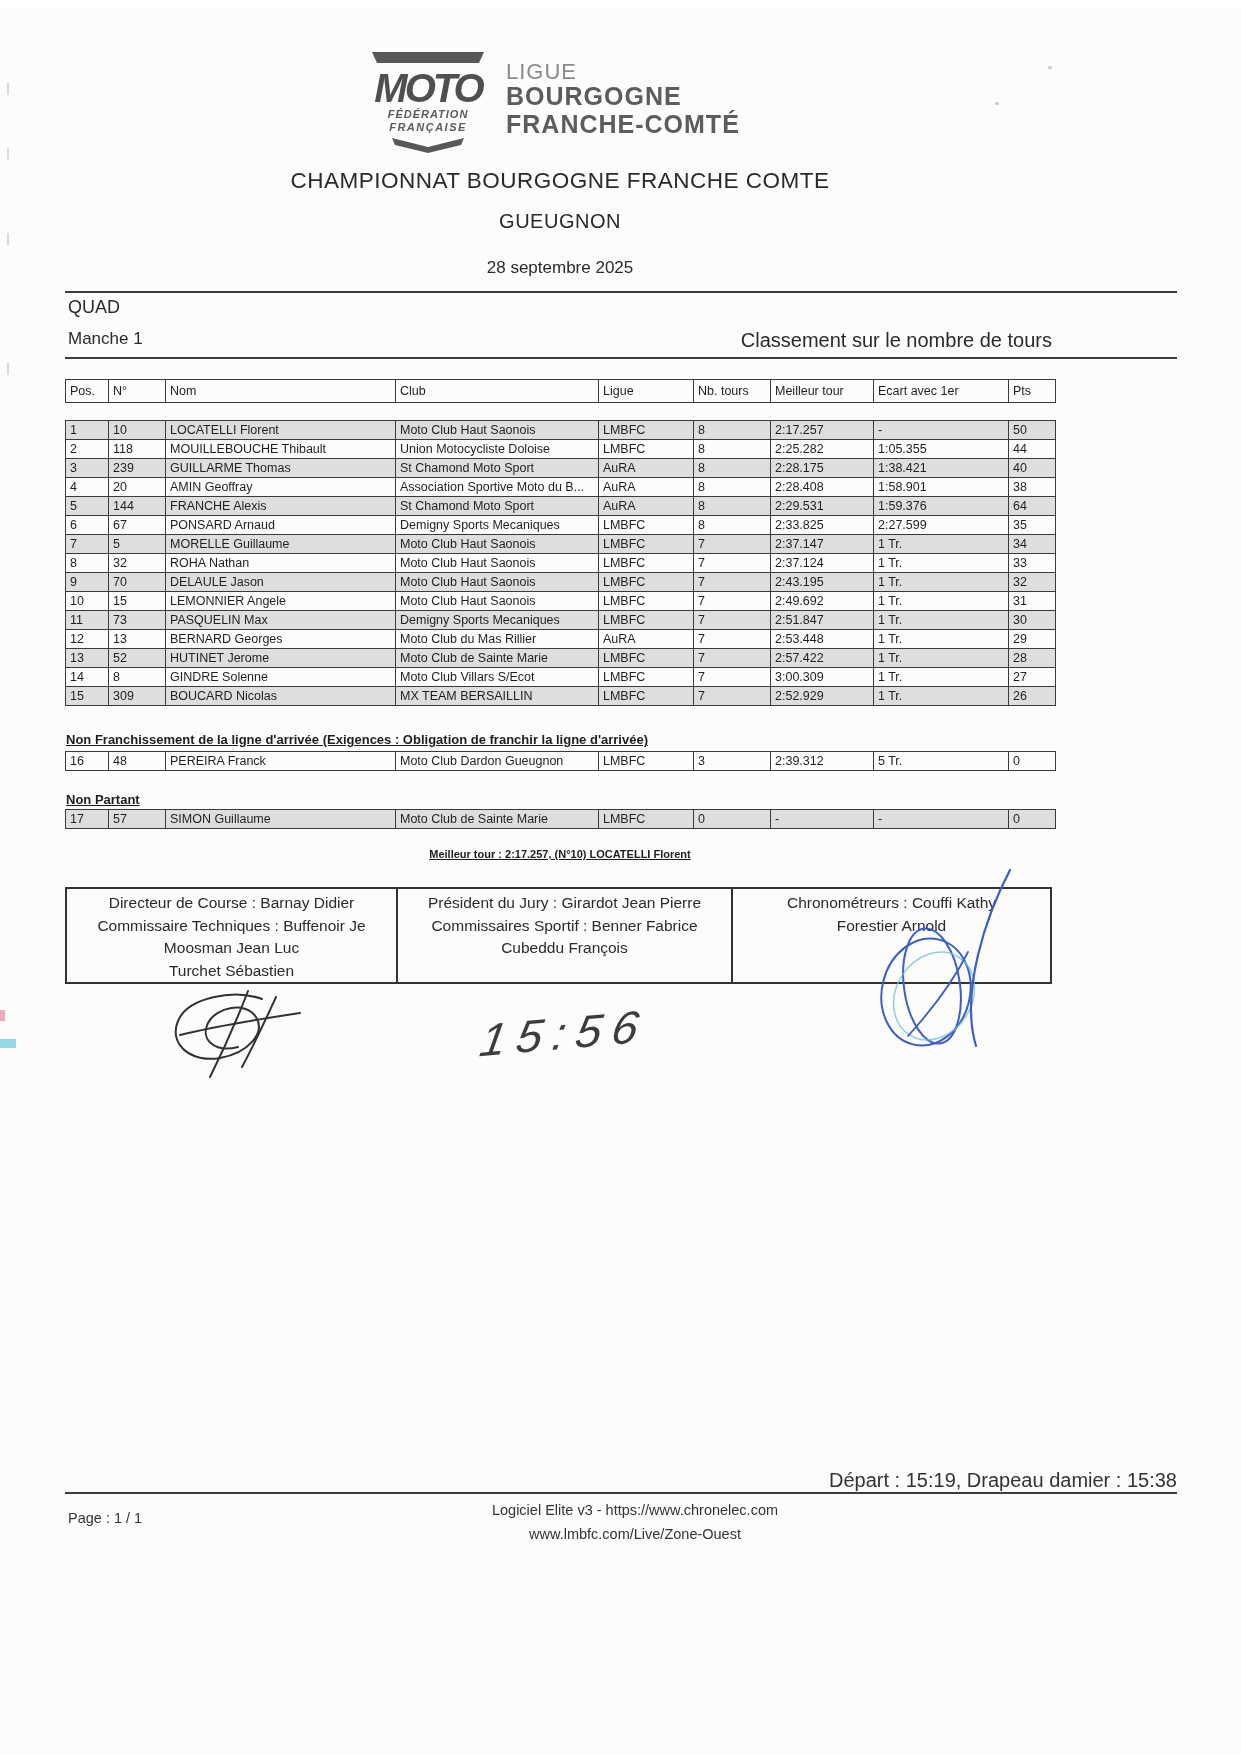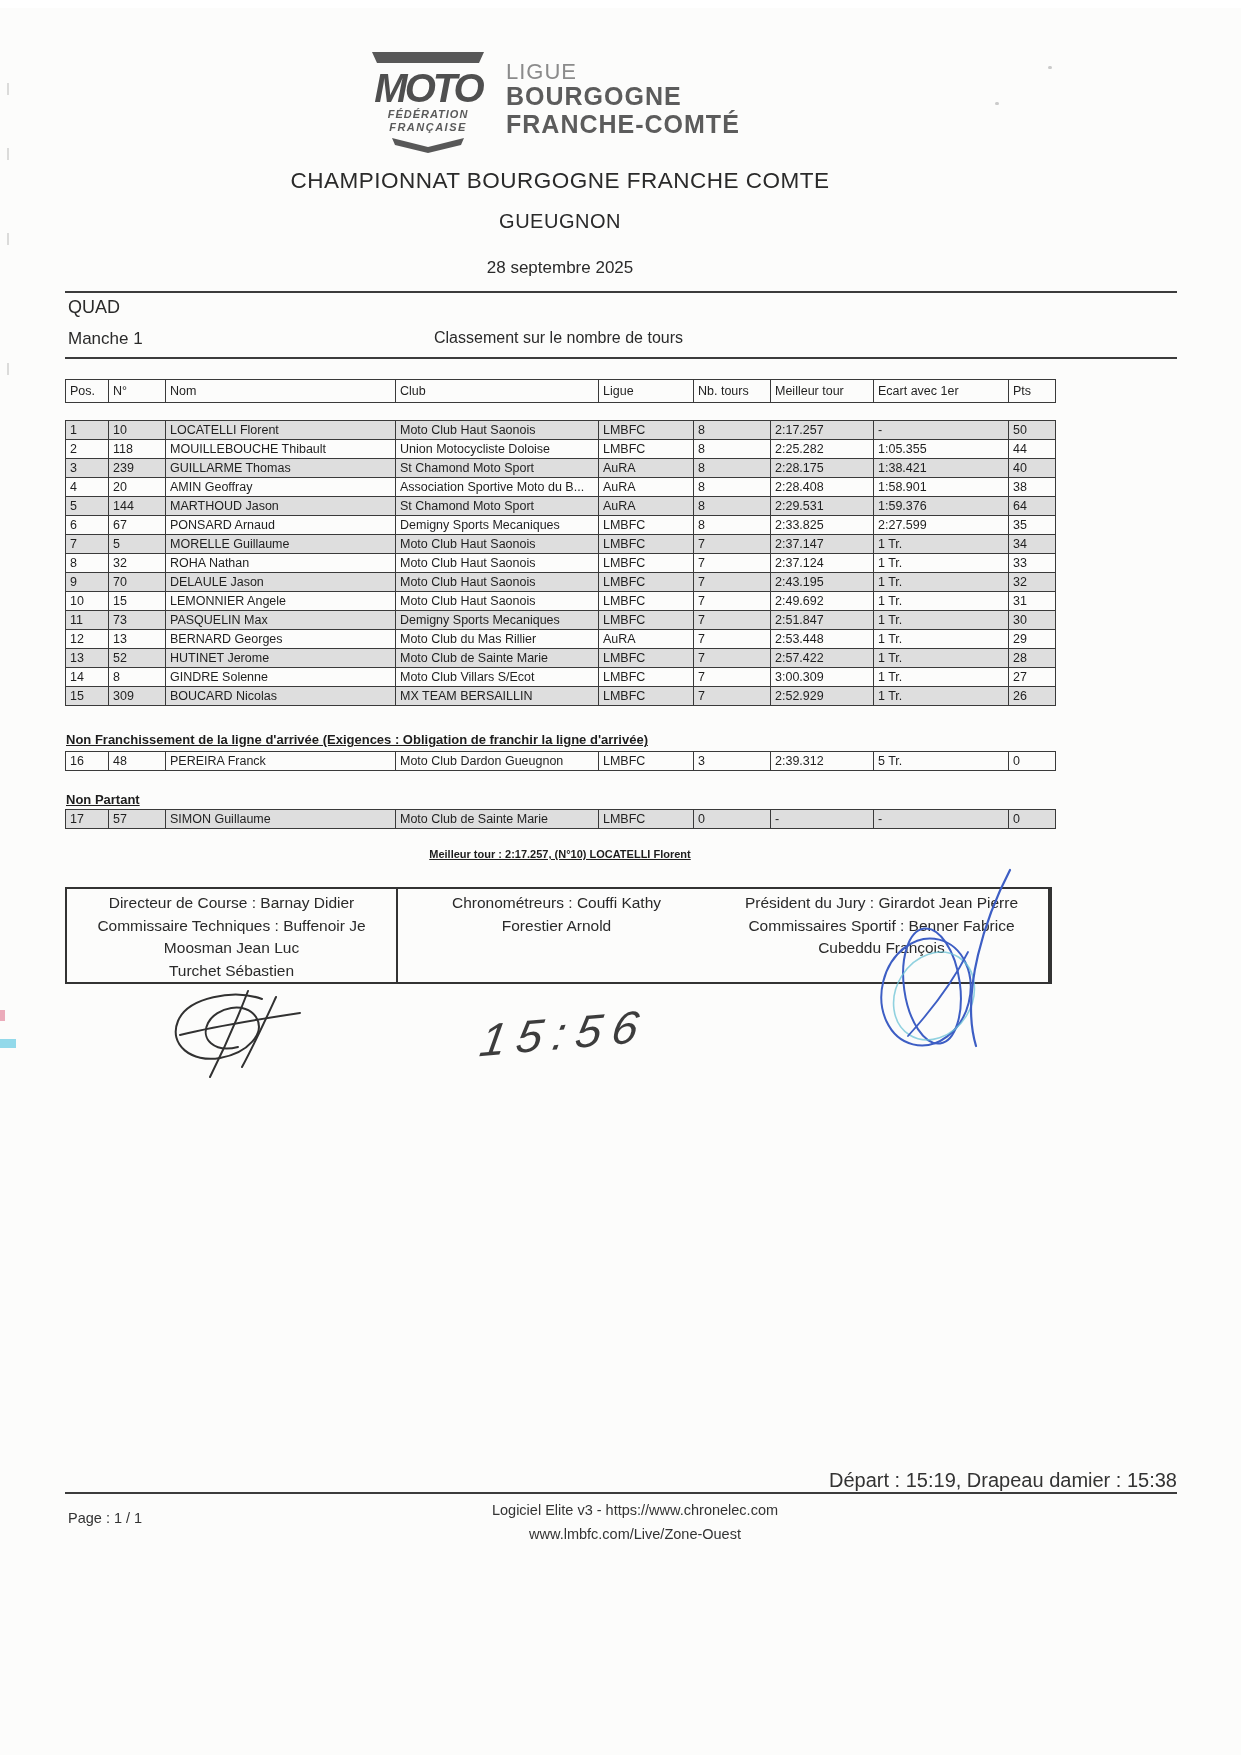--- a/index.html
+++ b/index.html
@@ -17,21 +17,21 @@
   .doc-title { position:absolute; left:65px; top:160px; width:990px; text-align:center; font-size:22.5px; color:#2a2a2a; letter-spacing:0.5px; }
   .doc-venue { position:absolute; left:65px; top:202px; width:990px; text-align:center; font-size:20px; color:#2a2a2a; letter-spacing:0.5px; }
   .doc-date  { position:absolute; left:65px; top:250px; width:990px; text-align:center; font-size:17px; color:#2a2a2a; }
 
   .rule { position:absolute; left:65px; width:1112px; height:0; border-top:2px solid #3c3c3c; }
   .rule-1 { top:283px; }
   .rule-2 { top:349px; }
 
   .category { position:absolute; left:68px; top:289px; font-size:18px; color:#2a2a2a; }
   .heat     { position:absolute; left:68px; top:321px; font-size:17px; color:#2a2a2a; }
-  .classif  { position:absolute; left:65px; top:321px; width:987px; text-align:center; font-size:16px; color:#2a2a2a; }
+  .classif  { position:absolute; left:65px; top:321px; width:987px; text-align:right; font-size:20px; color:#2a2a2a; }
 
   
   table.rt { border-collapse:collapse; table-layout:fixed; width:990px; position:absolute; left:65px; background:transparent; }
   table.rt td { border:1px solid #3a3a3a; font-size:12.5px; color:#1f1f1f; padding:1px 4px; height:19px; overflow:hidden; white-space:nowrap; }
   table.head-t { top:371px; }
   table.head-t td { height:23px; font-size:12.5px; color:#1f1f1f; }
   table.body-t { top:412px; }
   table.nf-t { top:743px; }
   table.np-t { top:801px; }
   tr.z td { background:#dedede; }
@@ -177,21 +177,21 @@
           <td>Association Sportive Moto du B...</td>
           <td>AuRA</td>
           <td>8</td>
           <td>2:28.408</td>
           <td>1:58.901</td>
           <td>38</td>
         </tr>
     <tr class="z">
           <td>5</td>
           <td>144</td>
-          <td>MARTHOUD Jason</td>
+          <td>FRANCHE Alexis</td>
           <td>St Chamond Moto Sport</td>
           <td>AuRA</td>
           <td>8</td>
           <td>2:29.531</td>
           <td>1:59.376</td>
           <td>64</td>
         </tr>
     <tr>
           <td>6</td>
           <td>67</td>
@@ -363,28 +363,28 @@
 
   <div class="best-lap">Meilleur tour : 2:17.257, (N°10) LOCATELLI Florent</div>
 
   <div class="officials">
     <div class="off-col off-col-1">
       <div>Directeur de Course : Barnay Didier</div>
       <div>Commissaire Techniques : Buffenoir Je</div>
       <div>Moosman Jean Luc</div>
       <div>Turchet Sébastien</div>
     </div>
-    <div class="off-col off-col-3">
-      <div>Chronométreurs : Couffi Kathy</div>
-      <div>Forestier Arnold</div>
-    </div>
     <div class="off-col off-col-2">
       <div>Président du Jury : Girardot Jean Pierre</div>
       <div>Commissaires Sportif : Benner Fabrice</div>
       <div>Cubeddu François</div>
+    </div>
+    <div class="off-col off-col-3">
+      <div>Chronométreurs : Couffi Kathy</div>
+      <div>Forestier Arnold</div>
     </div>
   </div>
 
   <svg class="sig" style="left:150px; top:975px;" width="170" height="100" viewBox="0 0 170 100">
     <g fill="none" stroke="#1c1c1c" stroke-width="2" stroke-linecap="round" opacity="0.9">
       <path d="M112,16 C84,6 38,14 28,38 C18,62 42,80 70,75 C98,70 116,50 106,34 C96,18 66,24 58,40 C50,56 64,70 88,64"></path>
       <path d="M98,8 C88,34 74,66 60,94"></path>
       <path d="M30,52 C70,42 110,36 150,30"></path>
       <path d="M126,14 C114,40 104,62 92,84"></path>
     </g>

